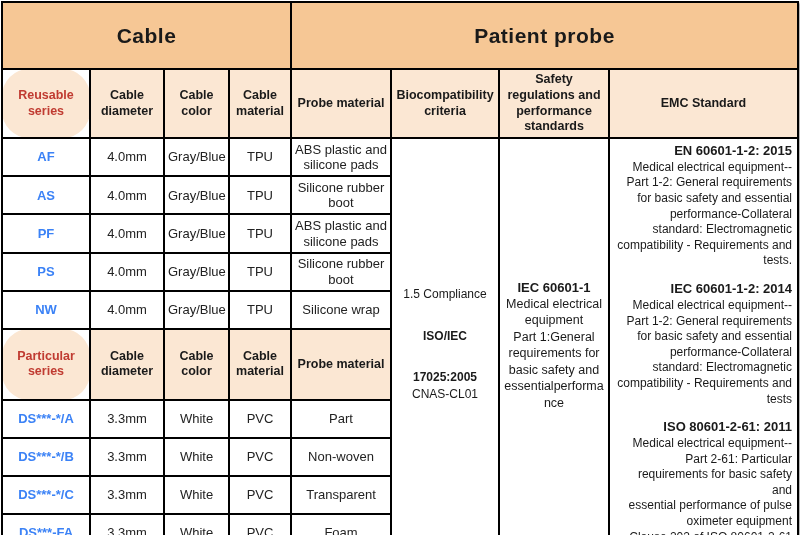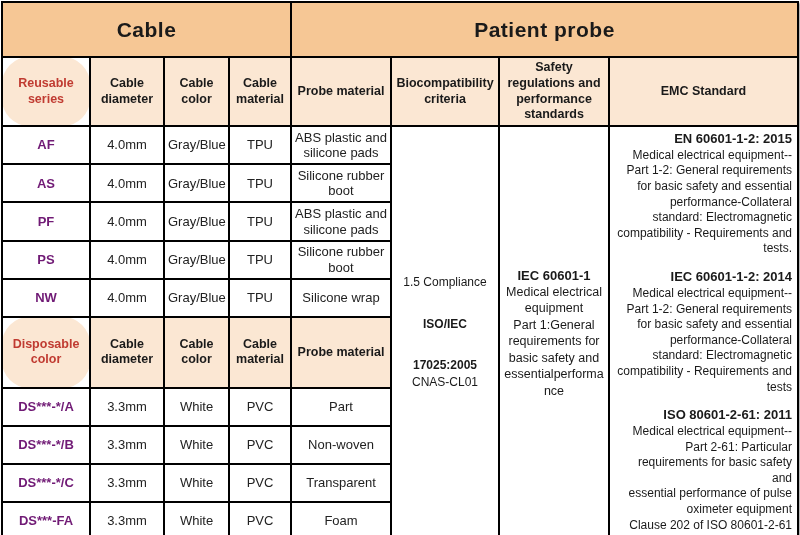--- a/index.html
+++ b/index.html
@@ -17,39 +17,39 @@
     box-shadow: 2px 2px 2px rgba(0,0,0,0.3);
     background: #fff;
   }
   .spec th, .spec td {
     border: 2px solid #000;
     text-align: center;
     vertical-align: middle;
     padding: 2px 3px;
     overflow: hidden;
   }
-  tr.r-top   { height: 55px; }
+  tr.r-top   { height: 67px; }
   tr.r-head  { height: 69px; }
   tr.r-data  { height: 37px; }
   tr.r-dhead { height: 69px; }
   .top-th {
     background: #f6c795;
     font-size: 21px;
     font-weight: bold;
     letter-spacing: 0.5px;
   }
   .colhead {
     background: #fbe7d3;
     font-size: 12.5px;
     font-weight: bold;
     line-height: 1.25;
   }
   .red { color: #c03b31; border-radius: 27px; }
   td.data { font-size: 13px; color: #222; line-height: 1.2; }
-  td.series { font-weight: bold; color: #701a75; }
+  td.series { font-weight: bold; color: #3b82f6; }
   td.bio-cell { font-size: 12px; line-height: 1.45; }
   td.bio-cell .b { font-weight: bold; margin-top: 24px; }
   td.safety-cell { font-size: 12.5px; line-height: 1.32; }
   td.safety-cell .b { font-weight: bold; font-size: 13px; }
   .pre { white-space: pre-line; }
   td.emc-cell {
     text-align: right;
     vertical-align: top;
     padding: 4px 5px 2px 6px;
     font-size: 12px;
@@ -172,21 +172,21 @@
 
   <tr class="r-data">
     <td class="data series">NW</td>
     <td class="data">4.0mm</td>
     <td class="data">Gray/Blue</td>
     <td class="data">TPU</td>
     <td class="data">Silicone wrap</td>
   </tr>
 
   <tr class="r-dhead">
-    <th class="colhead red">Disposable color</th>
+    <th class="colhead red">Particular series</th>
     <th class="colhead">Cable diameter</th>
     <th class="colhead">Cable color</th>
     <th class="colhead">Cable material</th>
     <th class="colhead">Probe material</th>
   </tr>
 
   <tr class="r-data">
     <td class="data series">DS***-*/A</td>
     <td class="data">3.3mm</td>
     <td class="data">White</td>

